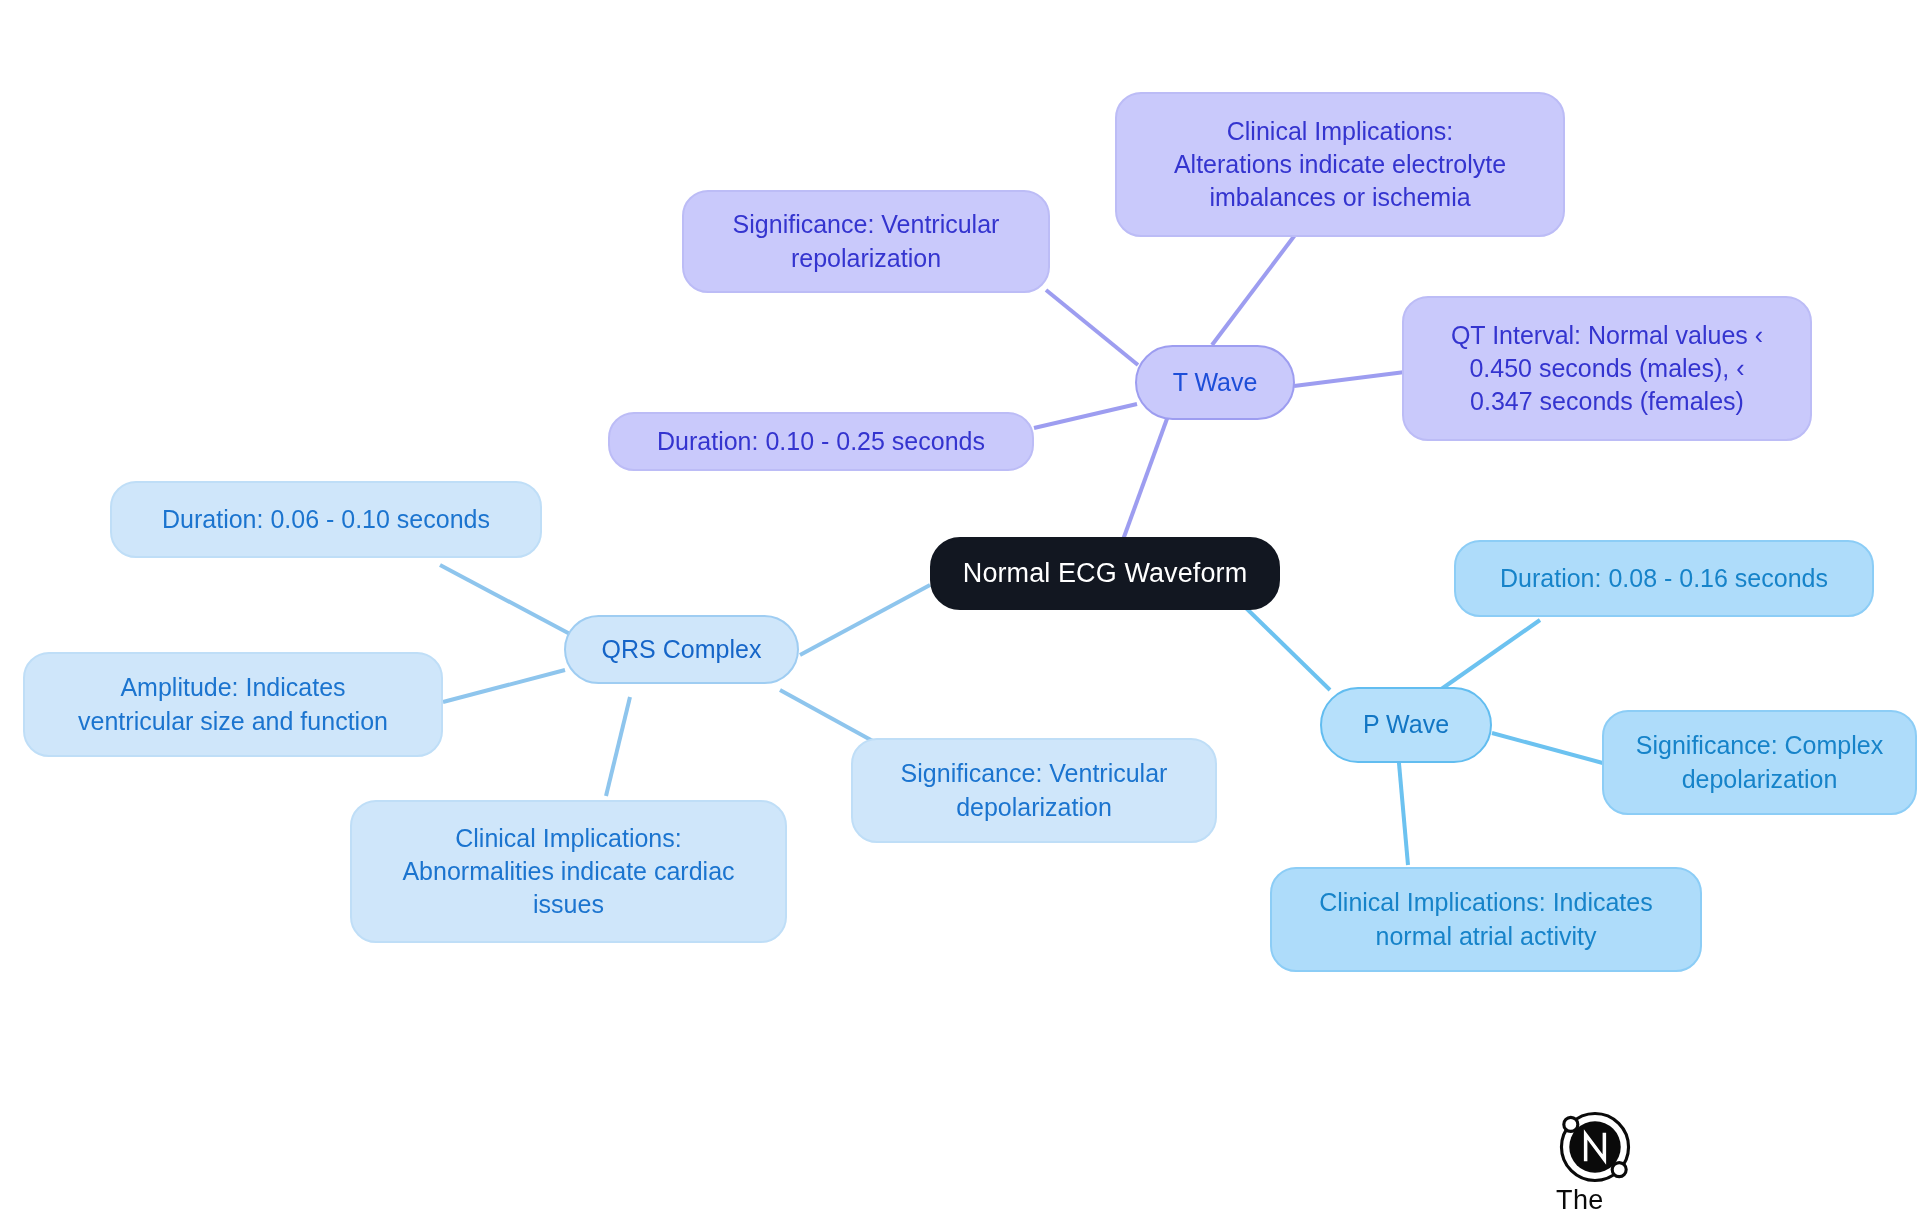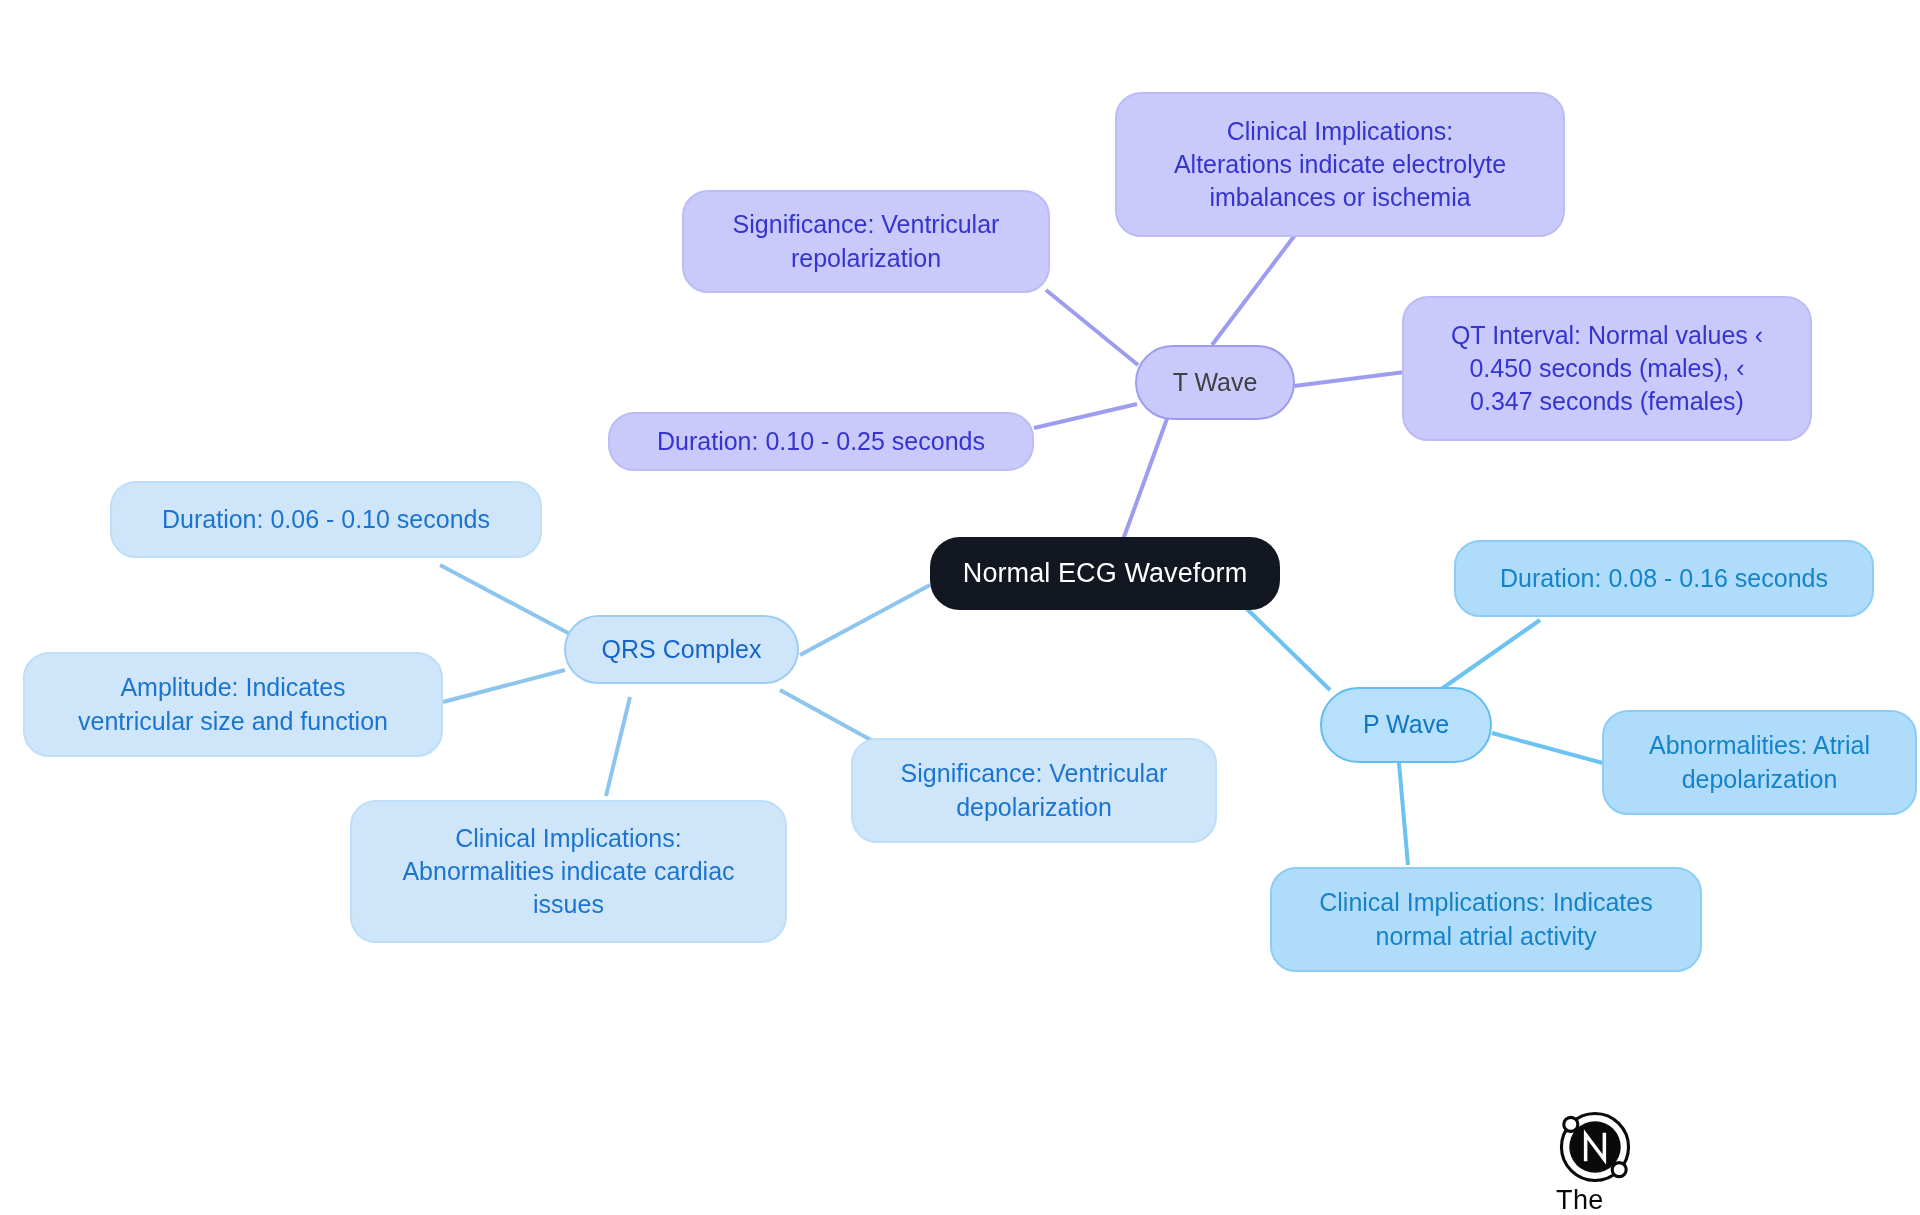--- a/index.html
+++ b/index.html
@@ -44,21 +44,21 @@
     background: #121721;
     border-color: #121721;
     color: #ffffff;
     border-radius: 30px;
     font-size: 27px;
     letter-spacing: 0.1px;
   }
   .node.branch-t {
     background: #c9c9fb;
     border-color: #9d9df0;
-    color: #404040;
+    color: #1d4ed8;
     font-size: 25px;
     border-radius: 46px;
   }
   .node.leaf-t {
     background: #c9c9fb;
     border-color: #bcbcf6;
     color: #3434cf;
     font-size: 25px;
   }
   .node.branch-q {
@@ -175,21 +175,21 @@
 Abnormalities indicate cardiac
 issues</div>
 
   <div class="node leaf-q" style="left:851px; top:738px; width:366px; height:105px;">Significance: Ventricular
 depolarization</div>
 
   <div class="node branch-p" style="left:1320px; top:687px; width:172px; height:76px;">P Wave</div>
 
   <div class="node leaf-p" style="left:1454px; top:540px; width:420px; height:77px;">Duration: 0.08 - 0.16 seconds</div>
 
-  <div class="node leaf-p" style="left:1602px; top:710px; width:315px; height:105px;">Abnormalities: Atrial
+  <div class="node leaf-p" style="left:1602px; top:710px; width:315px; height:105px;">Significance: Complex
 depolarization</div>
 
   <div class="node leaf-p" style="left:1270px; top:867px; width:432px; height:105px;">Clinical Implications: Indicates
 normal atrial activity</div>
 
   <div id="logo">
     <svg class="mark" viewBox="0 0 100 100" xmlns="http://www.w3.org/2000/svg">
       <circle cx="50" cy="50" r="43" fill="none" stroke="#0a0a0a" stroke-width="4"></circle>
       <circle cx="50" cy="50" r="33" fill="#0a0a0a"></circle>
       <circle cx="19" cy="21" r="9" fill="#ffffff" stroke="#0a0a0a" stroke-width="4"></circle>

